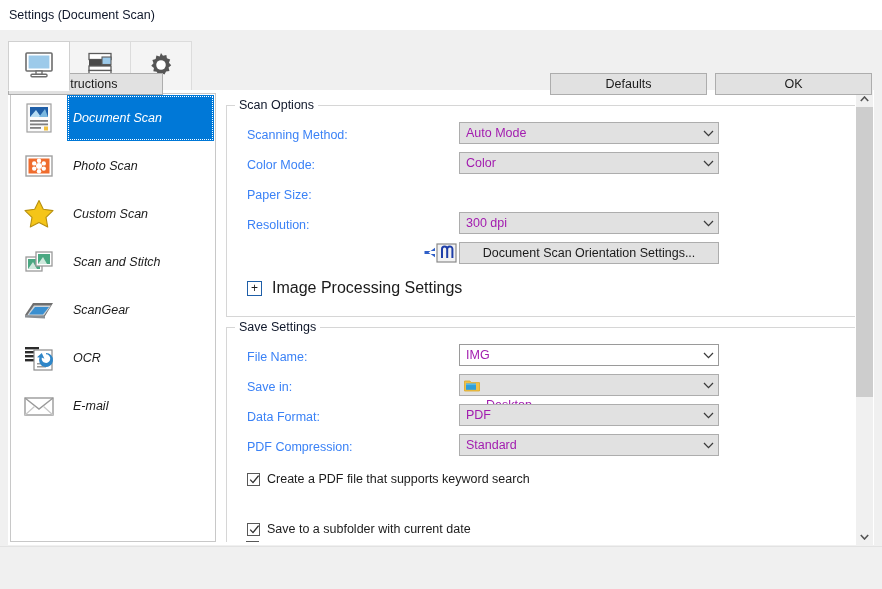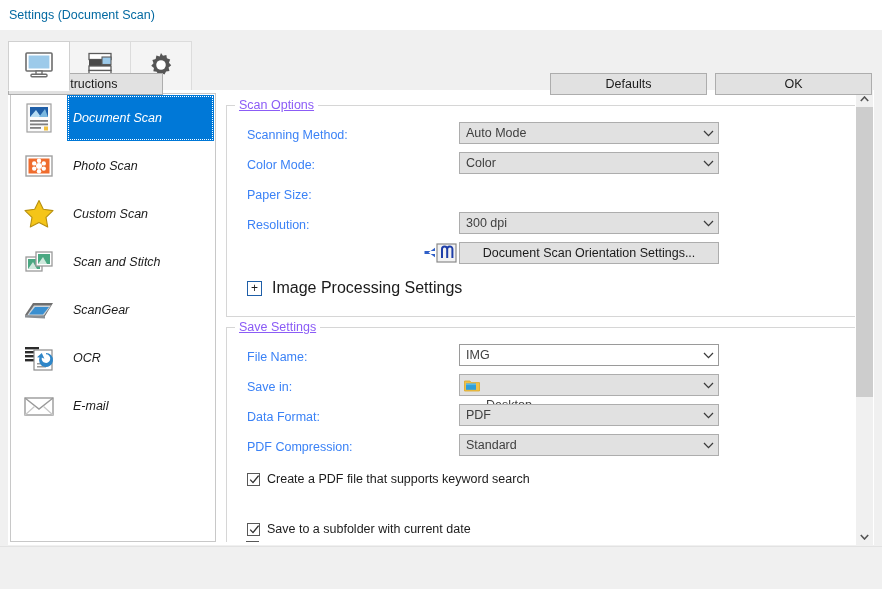--- a/index.html
+++ b/index.html
@@ -15,21 +15,21 @@
   }
 
   
   #titlebar {
     height: 30px;
     background: #ffffff;
     display: flex;
     align-items: center;
     padding-left: 9px;
   }
-  #titlebar .title-text { font-size: 12.5px; color: #0369a1; }
+  #titlebar .title-text { font-size: 12.5px; color: #0f172a; }
 
   
   #window-body {
     position: absolute;
     top: 30px; left: 0;
     width: 882px; height: 559px;
     background: #f0f0f0;
   }
 
   
@@ -118,22 +118,21 @@
     width: 634px;
     border: 1px solid #d6d6d6;
     border-radius: 0;
   }
   .group-title {
     position: absolute;
     top: -8px; left: 8px;
     background: #ffffff;
     padding: 0 4px;
     font-size: 12.5px;
-    color: #8b5cf6;
-    text-decoration: underline;
+    color: #0f172a;
   }
   .row-label {
     position: absolute;
     left: 20px;
     font-size: 12.5px;
     color: #3b82f6;
     line-height: 22px;
   }
 
   
@@ -141,21 +140,21 @@
     position: absolute;
     left: 232px;
     width: 260px;
     height: 22px;
     background: #e1e1e1;
     border: 1px solid #adadad;
     display: flex;
     align-items: center;
     padding-left: 6px;
     font-size: 12.5px;
-    color: #404040;
+    color: #a21caf;
     cursor: default;
   }
   .combo.editable { background: #ffffff; border: 1px solid #9a9a9a; }
   .combo .combo-text {
     flex: 1;
     white-space: nowrap; overflow: hidden;
   }
   .combo .chev {
     width: 20px; height: 20px;
     flex: 0 0 20px;

